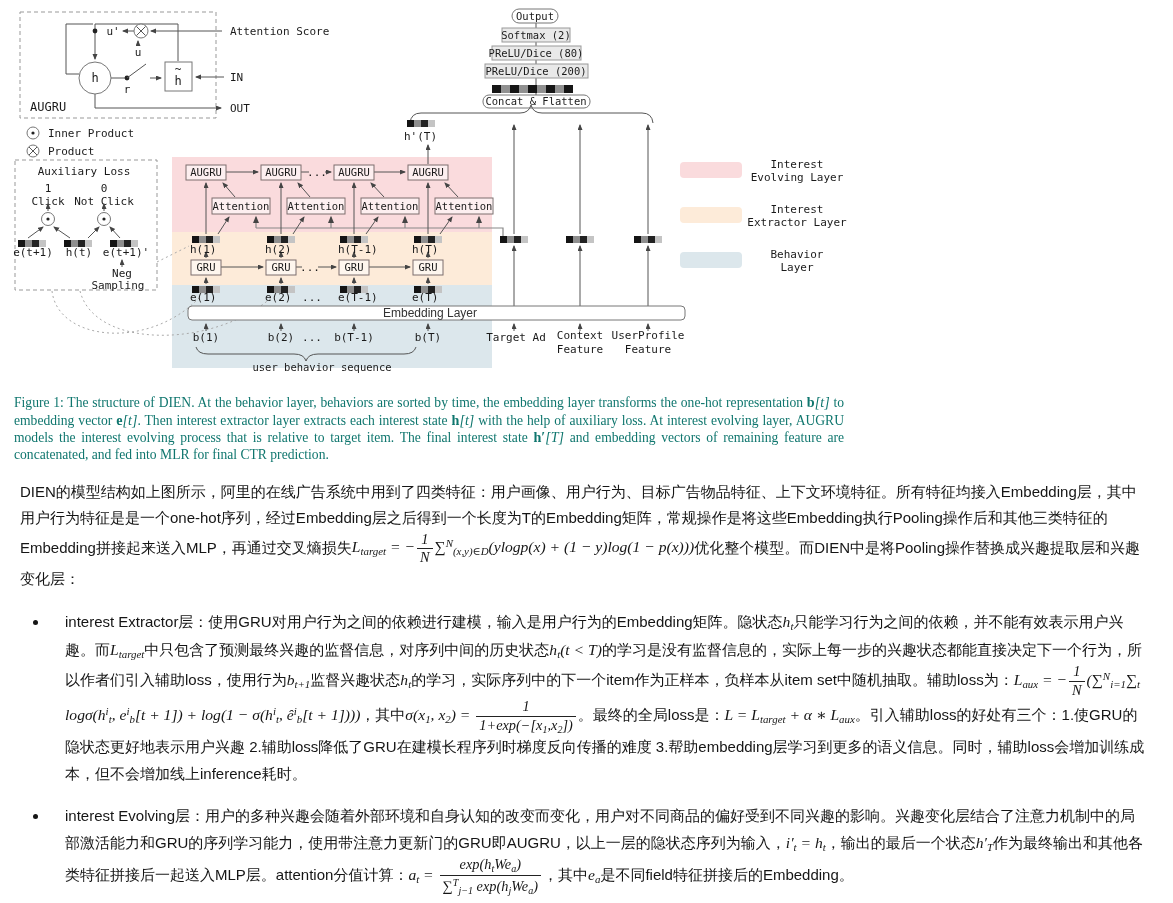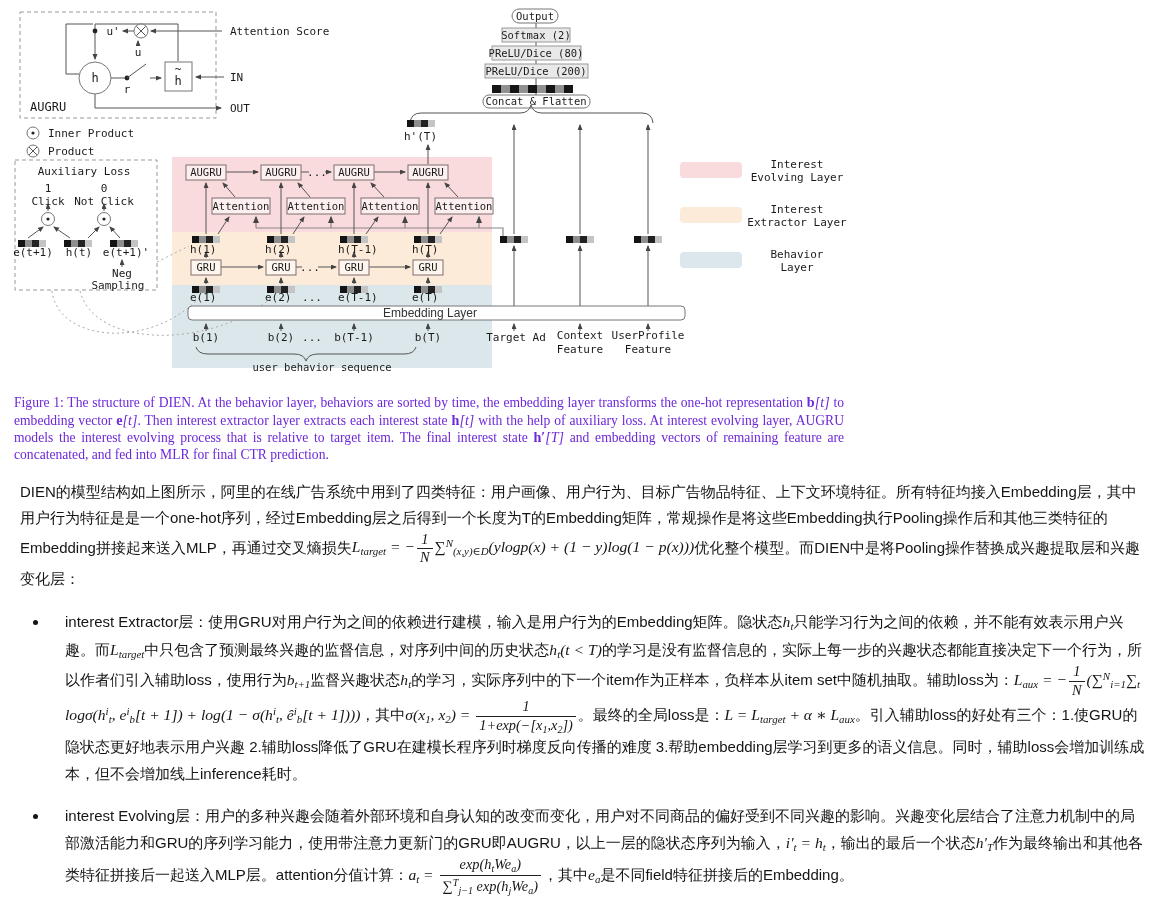--- a/index.html
+++ b/index.html
@@ -11,21 +11,21 @@
   svg text.sans{font-family:"Liberation Sans","DejaVu Sans",sans-serif;font-size:12px;fill:#333;}
   .mt{text-anchor:middle;}
   .ln{stroke:#555;stroke-width:1;fill:none;}
   .gln{stroke:#888;stroke-width:1.2;fill:none;}
   .dsh{stroke:#999;stroke-width:1;fill:none;stroke-dasharray:4 3;}
   .dot{stroke:#aaa;stroke-width:1;fill:none;stroke-dasharray:2 3;}
   .wbx{fill:#fff;stroke:#777;stroke-width:1;}
   .gbx{fill:#e9e9e9;stroke:#999;stroke-width:1;}
   .rnnbx{fill:rgba(255,255,255,0.55);stroke:#7d6e6e;stroke-width:1;}
   .caption{width:830px;margin:12px 0 0 14px;font-family:"Liberation Serif","DejaVu Serif",serif;
-           font-size:13.6px;line-height:1.22;text-align:justify;color:#6d28d9;}
+           font-size:13.6px;line-height:1.22;text-align:justify;color:#0f766e;}
   .article{margin:16px 0 0 0;padding:0 4px;width:1162px;font-size:15px;line-height:1.74;}
   .article p{margin:16px;}
   .para{margin-bottom:4px;}
   ul{margin:14px 0 0 0;padding-left:45px;}
   li{margin-bottom:15px;}
   li p + p{margin-top:13px;}
   .math{font-family:"Liberation Serif","DejaVu Serif",serif;font-style:italic;font-size:1.04em;}
   .math.bm{font-weight:bold;font-style:normal;}
   .math sub{font-size:0.7em;font-style:inherit;vertical-align:-0.28em;}
   .math sup{font-size:0.7em;font-style:inherit;vertical-align:0.5em;}

